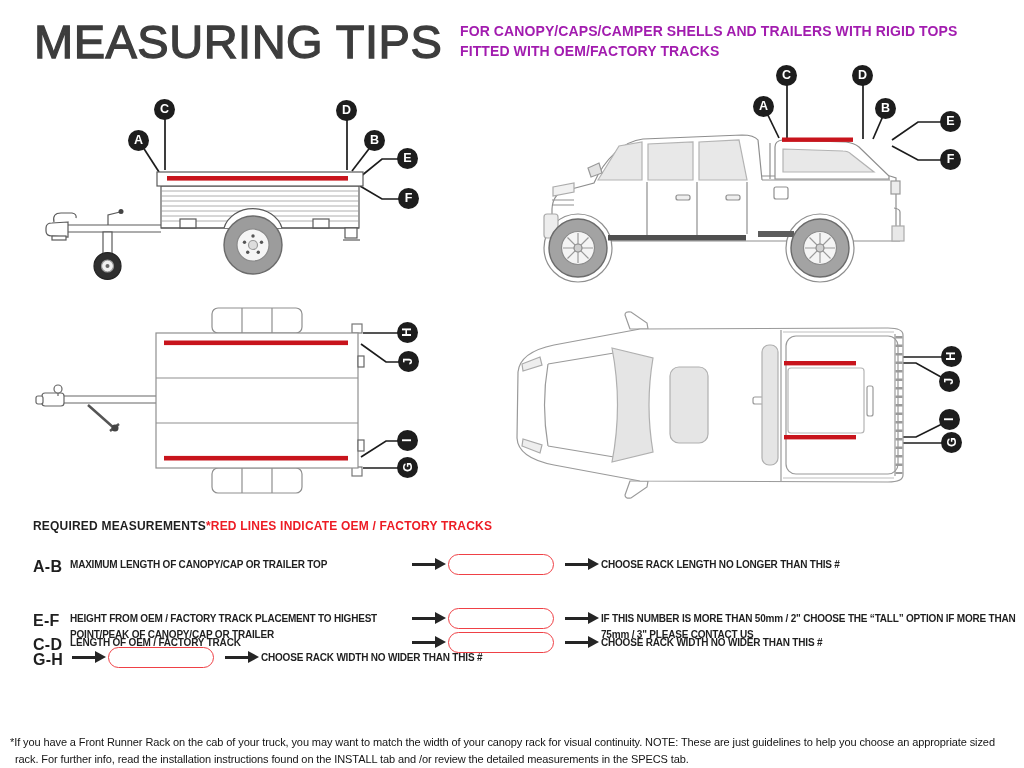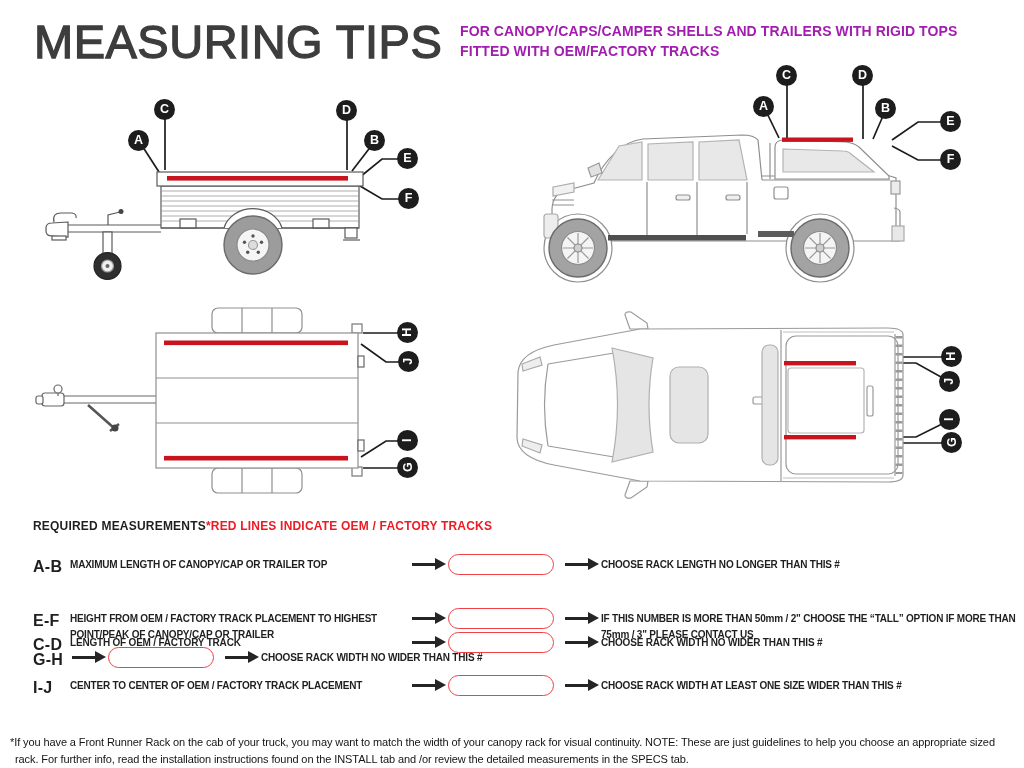--- a/index.html
+++ b/index.html
@@ -303,24 +303,16 @@
     <div class="arrow"></div>
     <div class="mres">IF THIS NUMBER IS MORE THAN 50mm / 2" CHOOSE THE “TALL” OPTION IF MORE THAN 75mm / 3" PLEASE CONTACT US</div>
   </div>
   <div class="mrow" style="top:650px;">
     <div class="mcode">G-H</div>
     <div class="arrow a1"></div>
     <div class="pill"></div>
     <div class="arrow"></div>
     <div class="mres">CHOOSE RACK WIDTH NO WIDER THAN THIS #</div>
   </div>
-  <div class="mrow" style="top:678px;">
-    <div class="mcode">I-J</div>
-    <div class="mdesc">CENTER TO CENTER OF OEM / FACTORY TRACK PLACEMENT</div>
-    <div class="arrow a1"></div>
-    <div class="pill"></div>
-    <div class="arrow"></div>
-    <div class="mres">CHOOSE RACK WIDTH AT LEAST ONE SIZE WIDER THAN THIS #</div>
-  </div>
 
   <p class="footnote">*If you have a Front Runner Rack on the cab of your truck, you may want to match the width of your canopy rack for visual continuity. NOTE: These are just guidelines to help you choose an appropriate sized rack. For further info, read the installation instructions found on the INSTALL tab and /or review the detailed measurements in the SPECS tab.</p>
 
 </div>
 
 </body></html>

